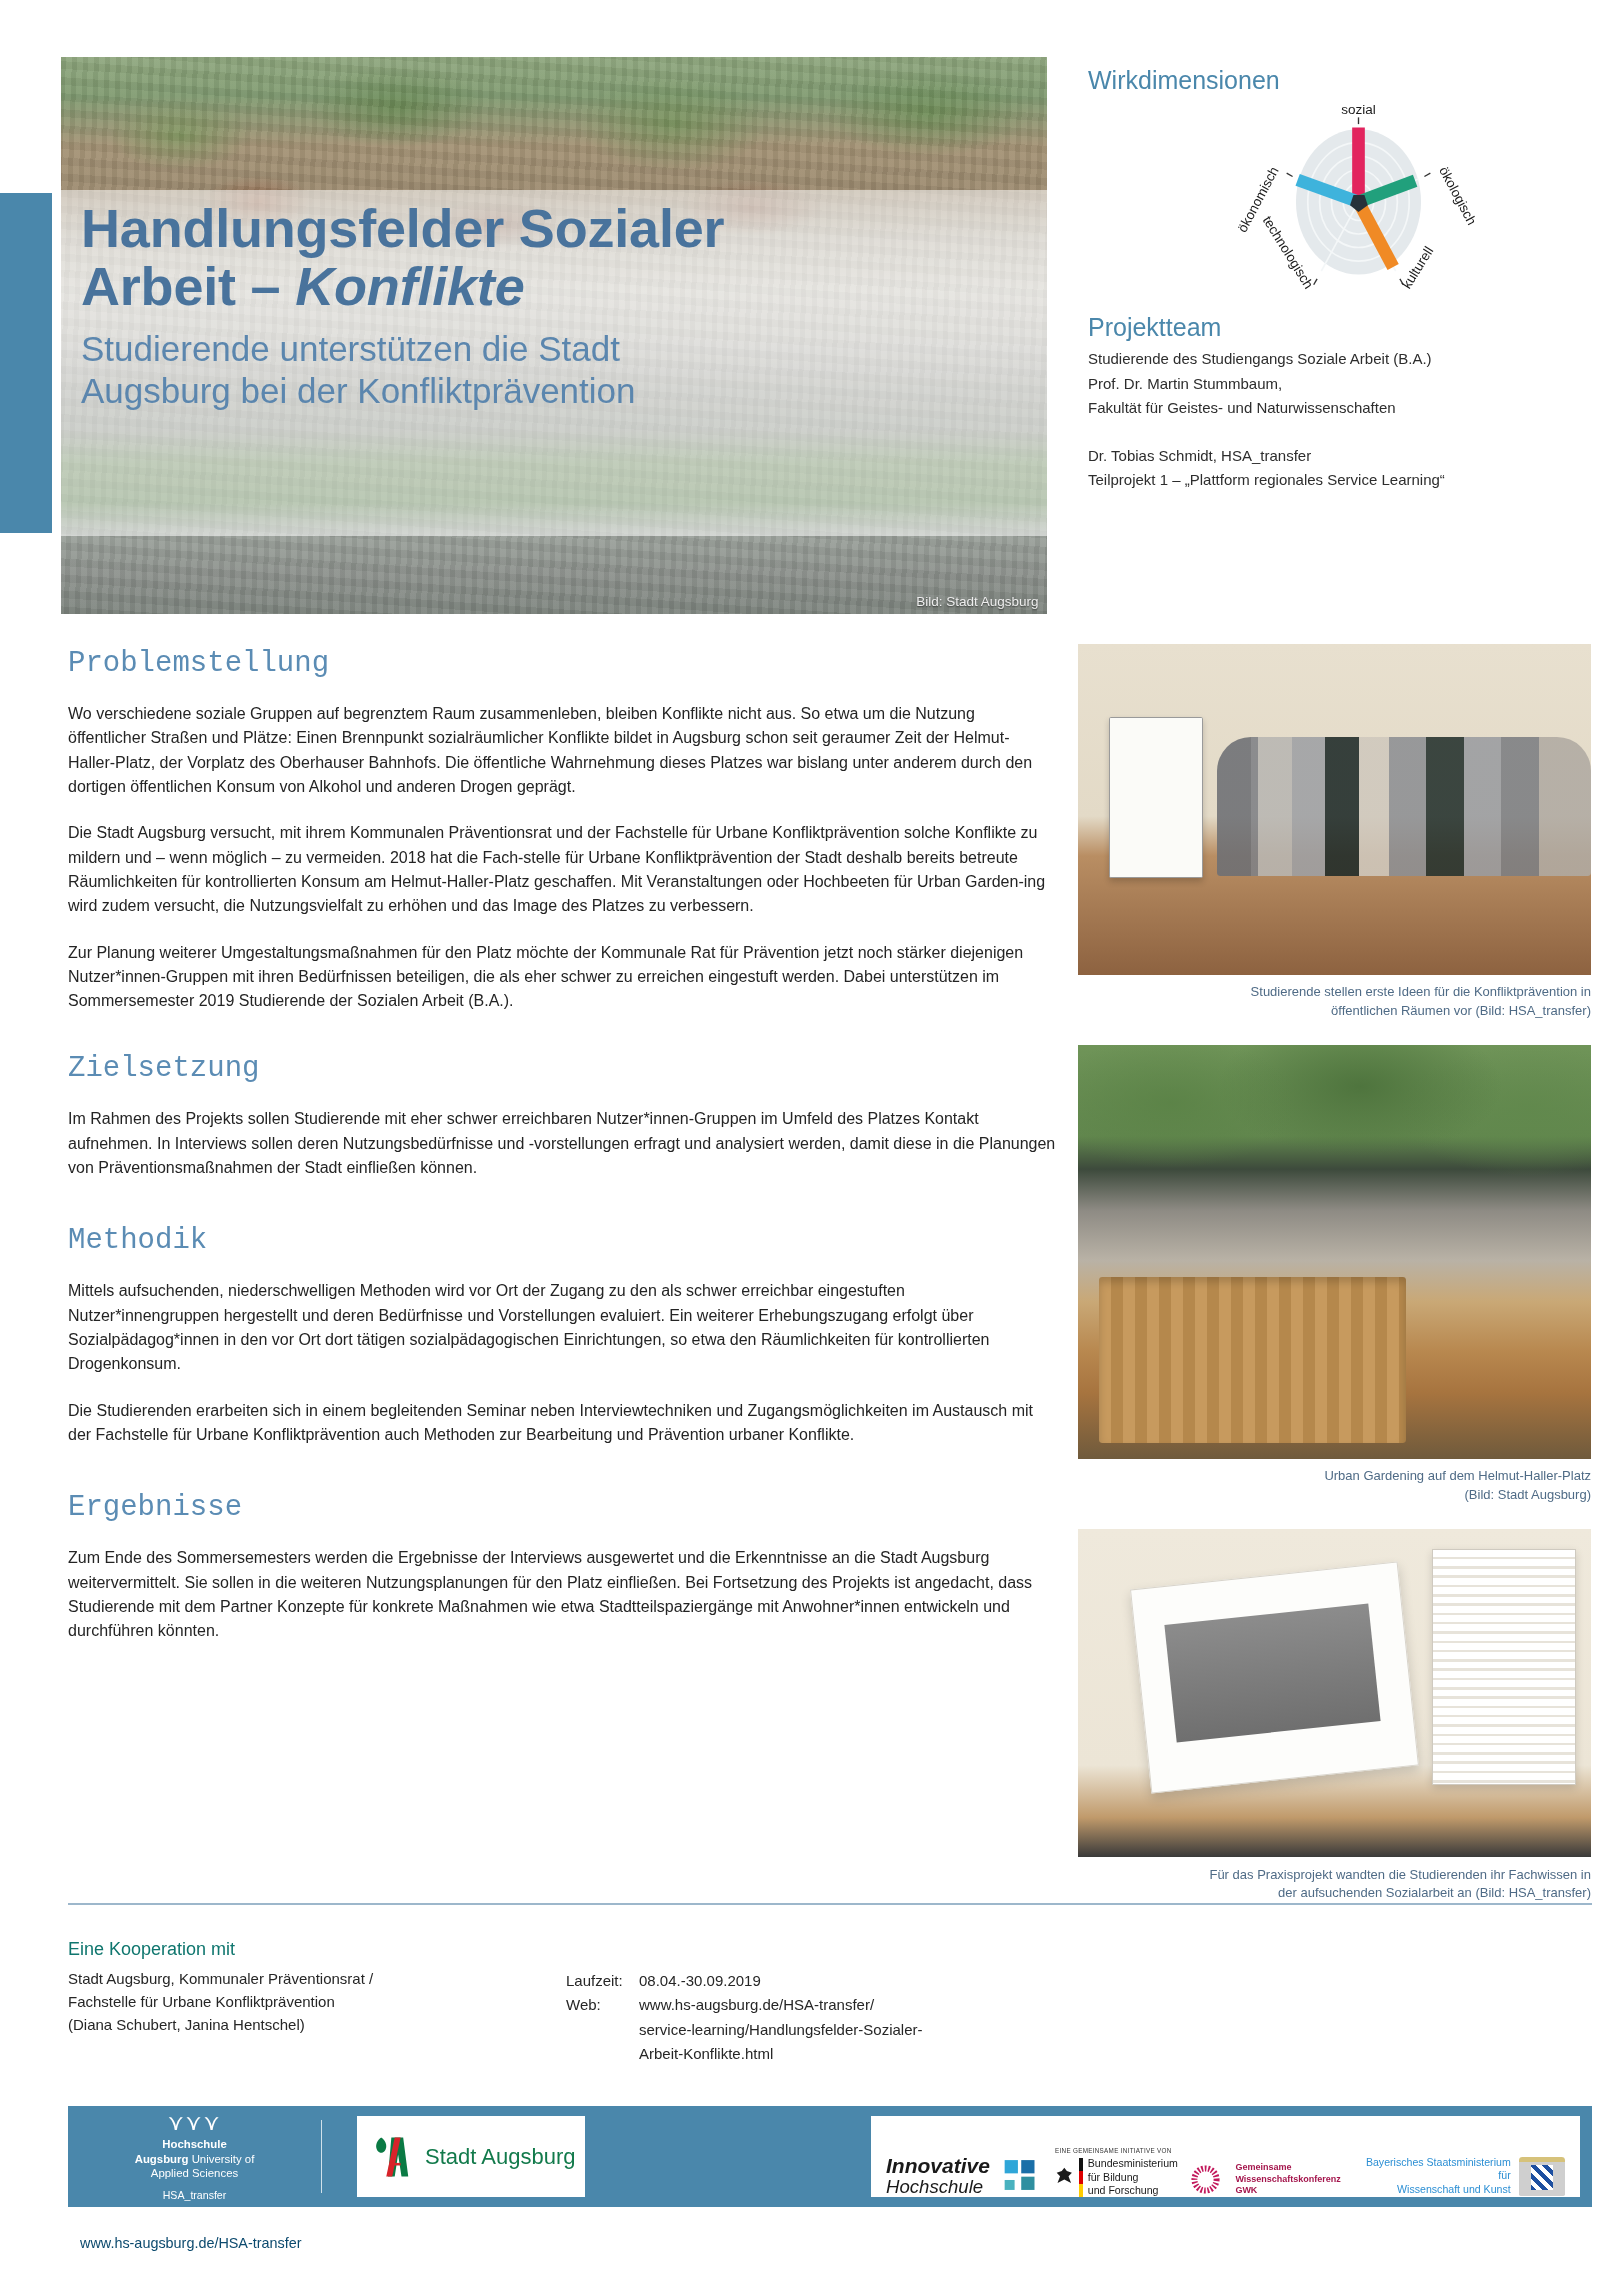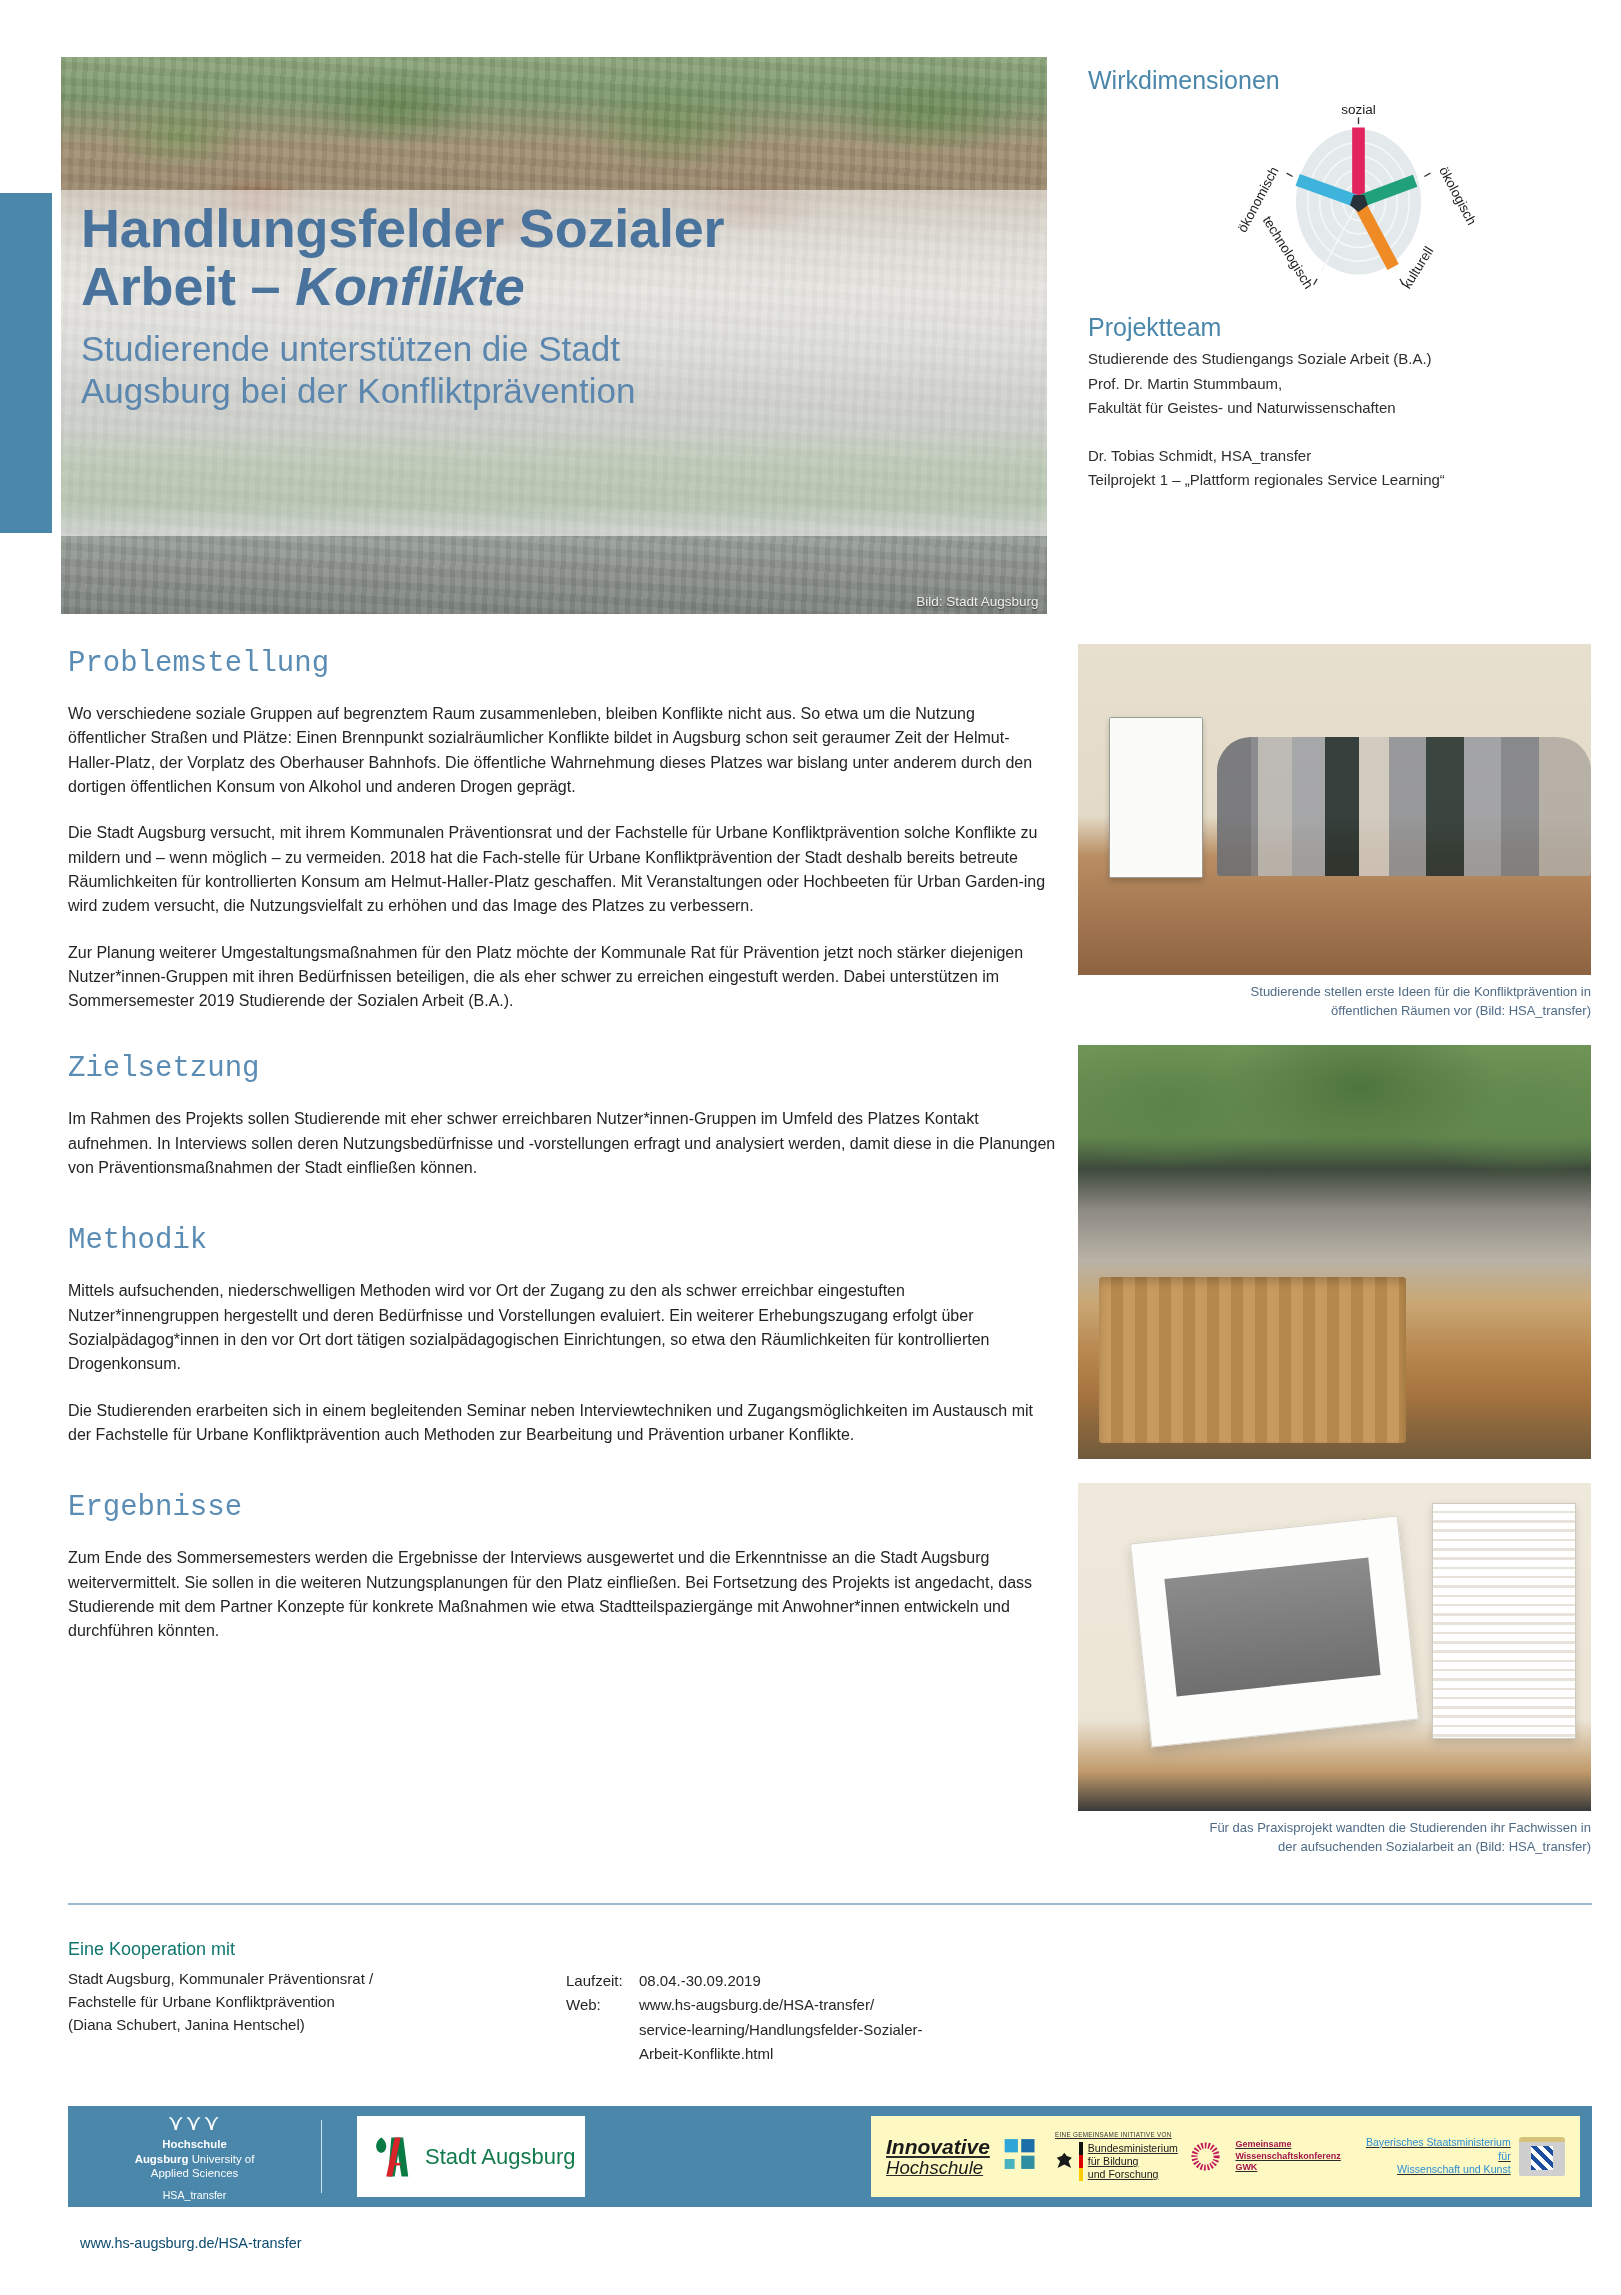--- a/index.html
+++ b/index.html
@@ -310,25 +310,24 @@
     margin-left: 35px;
     width: 228px; height: 81px;
     background: #fff;
     display: flex; align-items: center; justify-content: center;
     gap: 10px;
   }
   .city-text { font-size: 22px; color: #127a4b; font-weight: 400; }
   .lb-right {
     margin-left: auto; margin-right: 12px;
     width: 709px; height: 81px;
-    background: #fef9c3;
-    display: flex; align-items: center;
+    background: #ffffff;
+    display: flex; align-items: flex-end;
     padding: 0 15px;
     gap: 13.5px;
-    text-decoration: underline;
   }
   .ih { font-style: italic; line-height: 1.05; color: #1a1a1a; }
   .ih .ih1 { font-size: 21px; font-weight: 700; }
   .ih .ih2 { font-size: 18.6px; }
   .ih-blocks { width: 39px; height: 39px; position: relative; }
   .init-col { font-size: 6.3px; letter-spacing: 0.3px; color:#333; }
   .bmbf { display:flex; align-items:center; gap:5px; }
   .bmbf-txt { font-size: 10.6px; line-height: 1.25; color:#1a1a1a; }
   .bmbf-flag { width: 4.2px; height: 39px; background: linear-gradient(180deg,#111 33%,#d00 33% 66%,#fc0 66%); }
   .gwk { display:flex; align-items:center; gap:15px; }
@@ -463,20 +462,24 @@
   <div class="caption">
     <span>Studierende stellen erste Ideen für die Konfliktprävention in</span><br>
     <span>öffentlichen Räumen vor (Bild: HSA_transfer)</span>
   </div>
 
   <div class="photo-gap"></div>
 
   <div class="photo p2">
     <div class="ph2"></div>
   </div>
+  <div class="caption">
+    <span>Urban Gardening auf dem Helmut-Haller-Platz</span><br>
+    <span>(Bild: Stadt Augsburg)</span>
+  </div>
 
   <div class="photo-gap"></div>
 
   <div class="photo p3">
     <div class="ph3"></div>
     <div class="ph3-side"></div>
   </div>
   <div class="caption">
     <span>Für das Praxisprojekt wandten die Studierenden ihr Fachwissen in</span><br>
     <span>der aufsuchenden Sozialarbeit an (Bild: HSA_transfer)</span>

